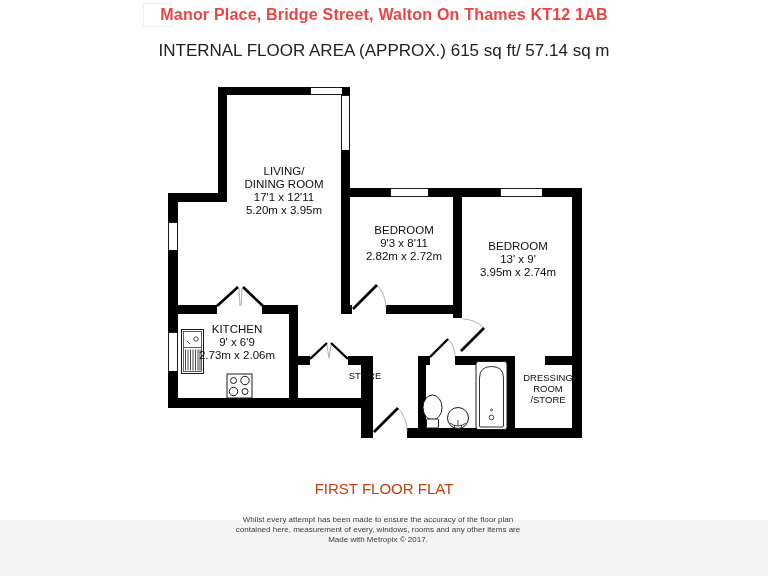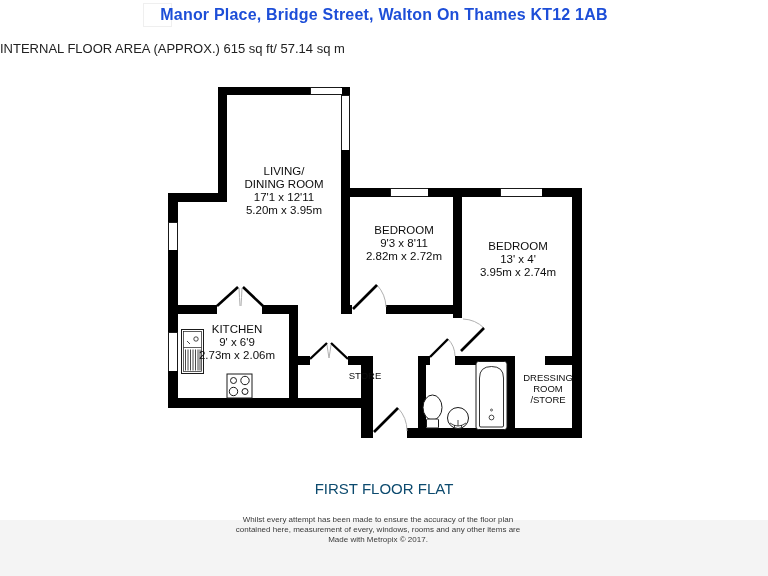--- a/index.html
+++ b/index.html
@@ -5,32 +5,32 @@
   html,body{margin:0;padding:0;background:#ffffff;}
   #canvas{
     position:relative;width:768px;height:576px;overflow:hidden;
     background:#ffffff;
     font-family:"Liberation Sans","DejaVu Sans",sans-serif;
     color:#111;
   }
   .abs{position:absolute;}
   #bottom-band{left:0;top:520px;width:768px;height:56px;background:#f4f4f4;}
   #logo-box{left:143px;top:3px;width:27px;height:22px;background:#ffffff;border:1px solid #efefef;}
-  #title{left:0;top:6px;width:768px;text-align:center;font-size:16px;font-weight:bold;letter-spacing:.2px;color:#1d4ed8;}
-  #subtitle{left:0;top:41px;width:768px;font-size:13px;font-weight:400;color:#222;}
+  #title{left:0;top:6px;width:768px;text-align:center;font-size:16px;font-weight:bold;letter-spacing:.2px;color:#ef4444;}
+  #subtitle{left:0;top:41px;width:768px;text-align:center;font-size:17px;font-weight:400;color:#222;}
   #plan-svg{left:0;top:0;}
   .room-label{transform:translateX(-50%);text-align:center;font-weight:normal;font-size:11.5px;line-height:13px;color:#0d0d0d;white-space:nowrap;}
   .room-label.small{font-size:9.5px;line-height:11px;margin-left:36px;}
   #label-living{left:284px;top:165px;}
   #label-bedroom1{left:404px;top:224px;}
   #label-bedroom2{left:518px;top:240px;}
   #label-kitchen{left:237px;top:323px;}
   #label-store{left:329px;top:370px;}
   #label-dressing{left:512px;top:372px;}
-  #floor-label{left:0;top:480px;width:768px;text-align:center;font-size:15px;font-weight:400;color:#0c4a6e;}
+  #floor-label{left:0;top:480px;width:768px;text-align:center;font-size:15px;font-weight:400;color:#c2410c;}
   #disclaimer{left:0;top:515px;width:756px;text-align:center;font-size:8px;line-height:10px;color:#3a3a3a;}
 </style>
 </head>
 <body>
 
 <div id="canvas">
 
   <div id="bottom-band" class="abs"></div>
   <div id="logo-box" class="abs"></div>
 
@@ -186,21 +186,21 @@
   </div>
 
   <div id="label-bedroom1" class="abs room-label">
     <div>BEDROOM</div>
     <div>9'3 x 8'11</div>
     <div>2.82m x 2.72m</div>
   </div>
 
   <div id="label-bedroom2" class="abs room-label">
     <div>BEDROOM</div>
-    <div>13' x 4'</div>
+    <div>13' x 9'</div>
     <div>3.95m x 2.74m</div>
   </div>
 
   <div id="label-kitchen" class="abs room-label">
     <div>KITCHEN</div>
     <div>9' x 6'9</div>
     <div>2.73m x 2.06m</div>
   </div>
 
   <div id="label-store" class="abs room-label small">

